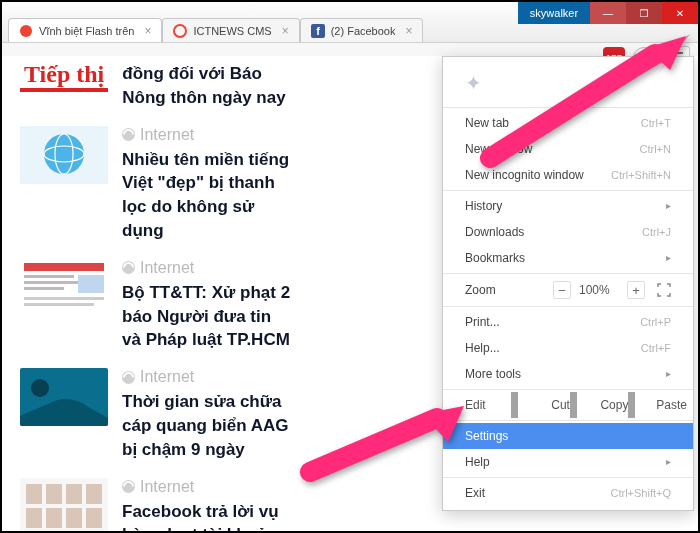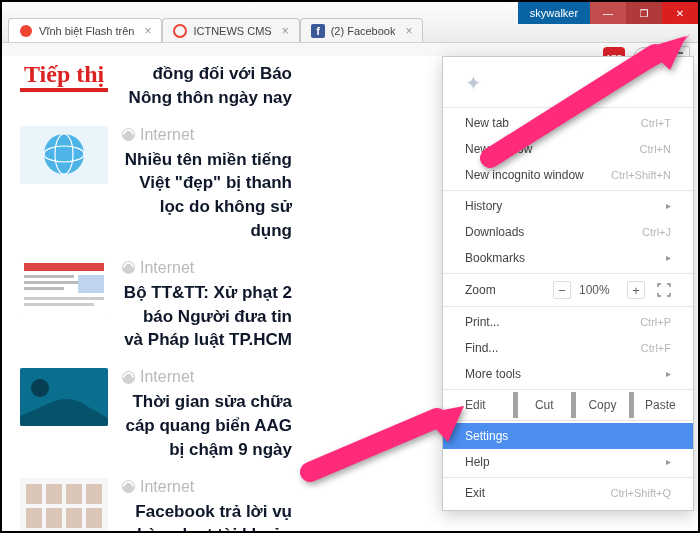--- a/index.html
+++ b/index.html
@@ -15,21 +15,21 @@
 .win-controls { display:flex; }
 .wbtn { width:36px; height:22px; display:flex; align-items:center; justify-content:center; font-size:10px; color:#fff;}
 .wbtn.user { width:72px; background:#0a64a4; font-size:11px;}
 .wbtn.min { background:#c34d4d;}
 .wbtn.max { background:#b03939;}
 .wbtn.close { background:#d9201f;}
 .toolbar { height:30px; background:#f7f7f7; border-bottom:1px solid #ddd; display:flex; align-items:center; justify-content:flex-end; padding-right:8px; gap:6px;}
 .tool-icon { width:24px; height:24px; border-radius:3px; display:flex; align-items:center; justify-content:center; font-size:12px; position:relative;}
 .ham { width:28px; height:24px; display:flex; flex-direction:column; justify-content:center; align-items:center; gap:3px; border:1px solid #ccc; border-radius:3px; background:#fcfcfc;}
 .ham span{ width:14px; height:2px; background:#777; display:block;}
-.content { position:absolute; top:54px; left:0; right:0; bottom:0; background:#fff; overflow:hidden;text-align:right;}
+.content { position:absolute; top:54px; left:0; right:0; bottom:0; background:#fff; overflow:hidden;}
 .articles { width:290px; padding:6px 0 0 18px;}
 .logo { color:#d22; font-weight:700; font-family:Georgia,serif; font-size:24px; display:inline-block; border-bottom:4px solid #d22; padding:0 4px 2px 4px; line-height:1;}
 .article { display:flex; gap:14px; margin:16px 0; }
 .thumb { width:88px; height:58px; background:#e6e6e6; flex-shrink:0; border-radius:2px; position:relative; overflow:hidden;}
 .thumb svg{width:100%;height:100%}
 .article-body { flex:1; }
 .cat { color:#b9b9b9; font-size:16px; display:flex; align-items:center; gap:5px; margin-bottom:4px;}
 .cat-icon { width:13px; height:13px; border-radius:50%; background:#d0d0d0; display:inline-flex; align-items:center; justify-content:center;}
 .cat-icon::after{content:'';width:7px;height:7px;border:2px solid #fff;border-radius:50%;border-right-color:transparent;border-bottom-color:transparent;transform:rotate(45deg);}
 .title { font-size:17px; font-weight:700; color:#0f172a; line-height:1.4;}
@@ -41,21 +41,21 @@
 .mi { display:flex; align-items:center; justify-content:space-between; padding:5px 22px; line-height:16px;}
 .mi.sel { background:#4b8ef0; color:#fff;}
 .mi .sc { color:#b6b6b6; font-size:11px;}
 .mi .chev { color:#999; font-size:10px;}
 .zoom-row { display:flex; align-items:center; padding:5px 18px 5px 22px; gap:8px;}
 .zoom-row .lbl { flex:1;}
 .zbtn { width:18px; height:18px; border:1px solid #ddd; border-radius:2px; display:flex; align-items:center; justify-content:center; color:#666; font-size:13px; background:#fff;}
 .zval { width:40px; text-align:left; color:#555;}
 .full { width:22px; display:flex; align-items:center; justify-content:center;}
 .edit-row{ display:flex; padding:0 6px;}
-.edit-row .cell{ flex:1; text-align:center; padding:6px 0; color:#555; font-size:12px; border-left:5px solid #a3a3a3;}
+.edit-row .cell{ flex:1; text-align:right; padding:6px 0; color:#555; font-size:12px; border-left:7px solid #a3a3a3;}
 .edit-row .cell.first{border-left:none; text-align:left; padding-left:16px; flex:0.9;}
 .arrow { position:absolute; pointer-events:none; z-index:20;}
 .arrow svg { overflow:visible; filter:drop-shadow(2px 3px 3px rgba(0,0,0,0.35));}
 .abp{width:22px;height:22px;background:#d92028;border-radius:4px;color:#fff;font-size:8px;font-weight:700;display:flex;align-items:center;justify-content:center;position:relative;}
 .abp .badge{position:absolute;bottom:-3px;right:-3px;background:#fff;color:#333;border:1px solid #aaa;border-radius:3px;font-size:8px;padding:0 2px;line-height:9px;}
 .clock{width:22px;height:22px;border:1px solid #bbb;border-radius:50%;display:flex;align-items:center;justify-content:center;color:#888;}
 </style>
 </head>
 <body>
 
@@ -247,21 +247,21 @@
             <path d="M1 4V1h3M13 4V1h-3M1 10v3h3M13 10v3h-3"></path>
           </svg>
         </div>
     </div>
     <div class="sep"></div>
     <div class="mi">
         <span>Print...</span>
         <span class="sc">Ctrl+P</span>
       </div>
     <div class="mi">
-        <span>Find...</span>
+        <span>Help...</span>
         <span class="sc">Ctrl+F</span>
       </div>
     <div class="mi">
         <span>More tools</span>
         <span class="chev">▸</span>
       </div>
     <div class="sep"></div>
     <div class="edit-row">
       <div class="cell first">Edit</div>
       <div class="cell">Cut</div>

